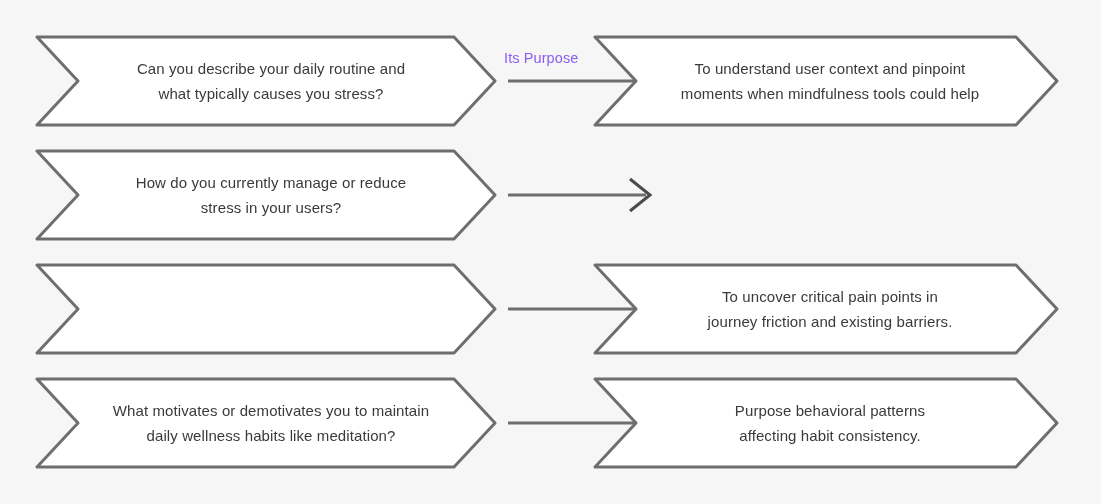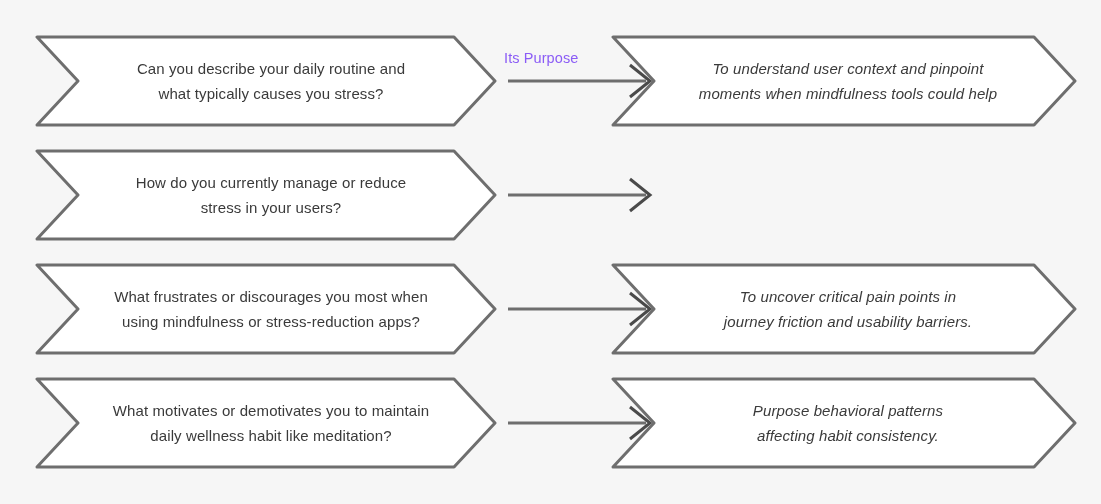--- a/index.html
+++ b/index.html
@@ -39,23 +39,22 @@
     position: absolute;
     top: 0;
     height: 98px;
     box-sizing: border-box;
   }
   .chevron.question {
     left: 34px;
     width: 464px;
   }
   .chevron.purpose {
-    left: 610px;
+    left: 592px;
     width: 468px;
-    font-style: italic;
   }
 
   .chevron-svg {
     position: absolute;
     inset: 0;
     width: 100%;
     height: 100%;
     display: block;
     overflow: visible;
   }
@@ -180,48 +179,46 @@
     </div>
 
   </div>
 
   <div class="flow-row row-2">
 
     <div class="chevron question">
       <svg class="chevron-svg" viewBox="0 0 464 98" preserveAspectRatio="none">
         <path class="chevron-outline" d="M 3 5 L 420 5 L 461 49 L 420 93 L 3 93 L 44 49 Z"></path>
       </svg>
-      <div class="chevron-text">What frustrates or discourages you most when
-using mindfulness or stress-reduction apps?</div>
     </div>
 
     <div class="connector">
       <svg class="connector-svg" viewBox="0 0 160 98">
         <line class="connector-line" x1="10" y1="49" x2="148" y2="49"></line>
         <polyline class="connector-head" points="132,33 152,49 132,65"></polyline>
       </svg>
     </div>
 
     <div class="chevron purpose">
       <svg class="chevron-svg" viewBox="0 0 468 98" preserveAspectRatio="none">
         <path class="chevron-outline" d="M 3 5 L 424 5 L 465 49 L 424 93 L 3 93 L 44 49 Z"></path>
       </svg>
       <div class="chevron-text">To uncover critical pain points in
-journey friction and usability barriers.</div>
+journey friction and existing barriers.</div>
     </div>
   </div>
 
   <div class="flow-row row-3">
 
     <div class="chevron question">
       <svg class="chevron-svg" viewBox="0 0 464 98" preserveAspectRatio="none">
         <path class="chevron-outline" d="M 3 5 L 420 5 L 461 49 L 420 93 L 3 93 L 44 49 Z"></path>
       </svg>
       <div class="chevron-text">What motivates or demotivates you to maintain
-daily wellness habit like meditation?</div>
+daily wellness habits like meditation?</div>
     </div>
 
     <div class="connector">
       <svg class="connector-svg" viewBox="0 0 160 98">
         <line class="connector-line" x1="10" y1="49" x2="148" y2="49"></line>
         <polyline class="connector-head" points="132,33 152,49 132,65"></polyline>
       </svg>
     </div>
 
     <div class="chevron purpose">

